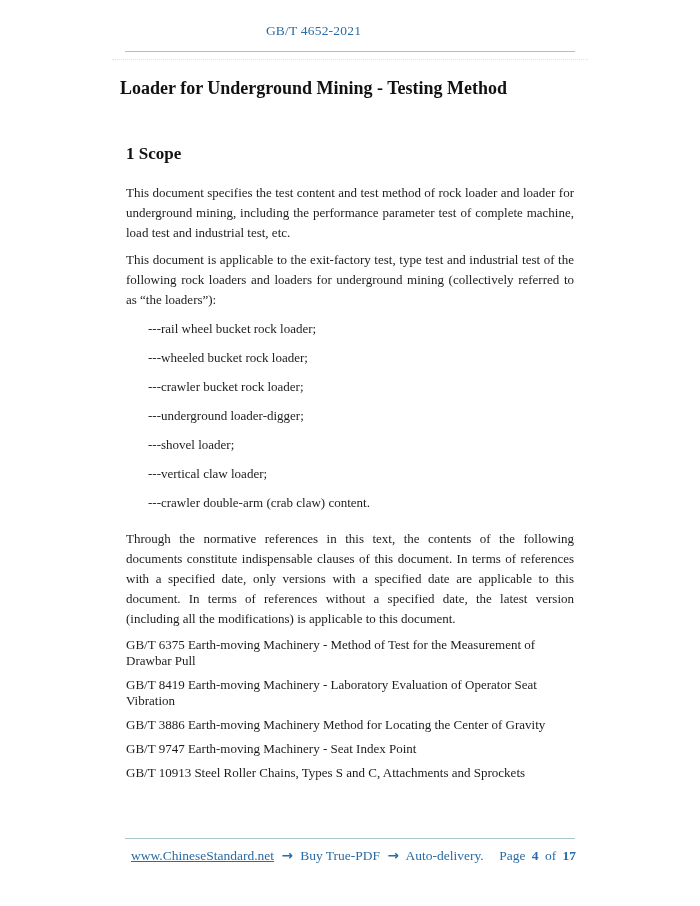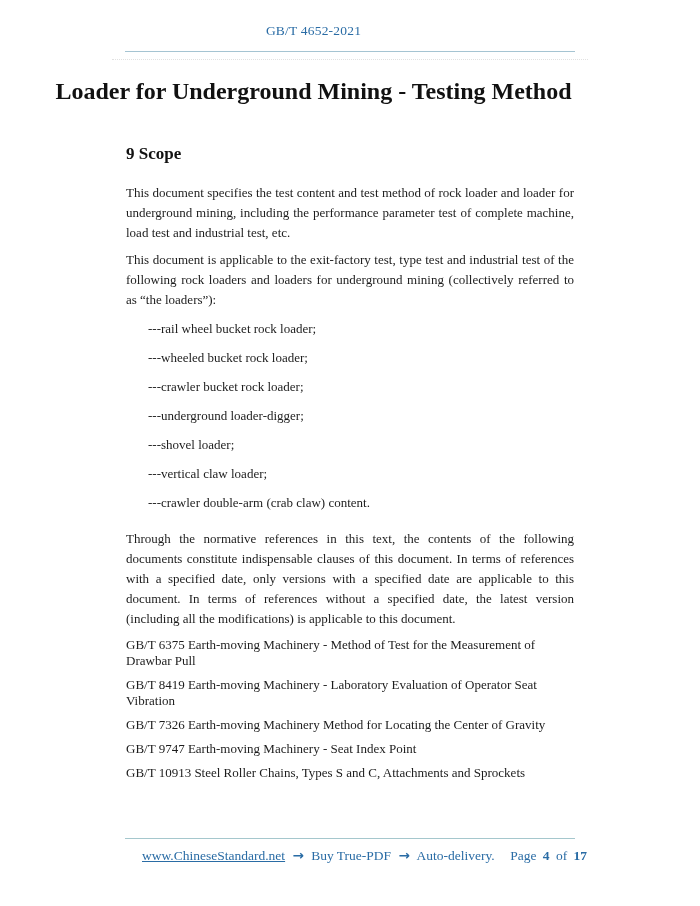--- a/index.html
+++ b/index.html
@@ -36,21 +36,21 @@
     border-top: 1px dotted #dadada;
     opacity: 0.8;
   }
 
   
   .doc-title {
     position: absolute;
     top: 78px; left: 0;
     width: 100%;
     text-align: center;
-    font-size: 24px;
+    font-size: 18px;
     font-weight: bold;
     color: #111111;
   }
 
   
   .content {
     position: absolute;
     top: 143px; left: 126px;
     width: 448px;
   }
@@ -86,21 +86,21 @@
 
   
   .footer-rule {
     position: absolute;
     top: 838px; left: 125px;
     width: 450px;
     border-top: 1px solid #a5c7cd;
   }
   .doc-footer {
     position: absolute;
-    top: 847px; left: 142px;
+    top: 847px; left: 131px;
     width: 448px;
     display: flex;
     justify-content: space-between;
     align-items: baseline;
     font-size: 13.5px;
     color: #2a6ca5;
   }
   .footer-left { white-space: nowrap; }
   .footer-link {
     color: #2a6ca5;
@@ -121,41 +121,41 @@
 <div class="page">
 
   <div class="doc-header">GB/T 4652-2021</div>
   <div class="header-rule"></div>
   <div class="header-dotted"></div>
 
   <div class="doc-title">Loader for Underground Mining - Testing Method</div>
 
   <div class="content">
 
-    <div class="section-heading">9 Scope</div>
+    <div class="section-heading">1 Scope</div>
 
     <p class="para p1">This document specifies the test content and test method of rock loader and loader for underground mining, including the performance parameter test of complete machine, load test and industrial test, etc.</p>
 
     <p class="para p2">This document is applicable to the exit-factory test, type test and industrial test of the following rock loaders and loaders for underground mining (collectively referred to as “the loaders”):</p>
 
     <div class="dash-item">---rail wheel bucket rock loader;</div>
     <div class="dash-item">---wheeled bucket rock loader;</div>
     <div class="dash-item">---crawler bucket rock loader;</div>
     <div class="dash-item">---underground loader-digger;</div>
     <div class="dash-item">---shovel loader;</div>
     <div class="dash-item">---vertical claw loader;</div>
     <div class="dash-item">---crawler double-arm (crab claw) content.</div>
 
 
 
     <p class="para p4">Through the normative references in this text, the contents of the following documents constitute indispensable clauses of this document. In terms of references with a specified date, only versions with a specified date are applicable to this document. In terms of references without a specified date, the latest version (including all the modifications) is applicable to this document.</p>
 
     <div class="ref-item">GB/T 6375 Earth-moving Machinery - Method of Test for the Measurement of Drawbar Pull</div>
     <div class="ref-item">GB/T 8419 Earth-moving Machinery - Laboratory Evaluation of Operator Seat Vibration</div>
-    <div class="ref-item">GB/T 7326 Earth-moving Machinery Method for Locating the Center of Gravity</div>
+    <div class="ref-item">GB/T 3886 Earth-moving Machinery Method for Locating the Center of Gravity</div>
     <div class="ref-item">GB/T 9747 Earth-moving Machinery - Seat Index Point</div>
     <div class="ref-item">GB/T 10913 Steel Roller Chains, Types S and C, Attachments and Sprockets</div>
 
   </div>
 
   <div class="footer-rule"></div>
 
   <div class="doc-footer">
     <div class="footer-left">
       <span class="footer-link">www.ChineseStandard.net</span>

